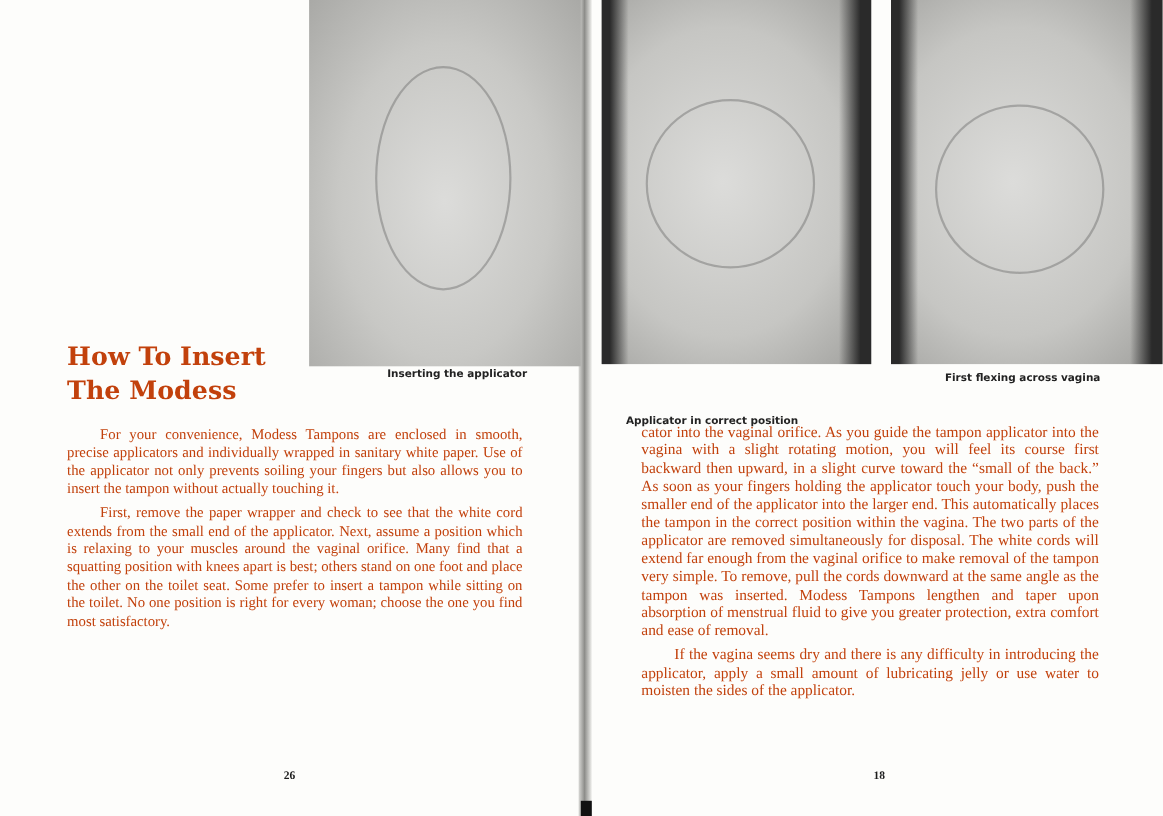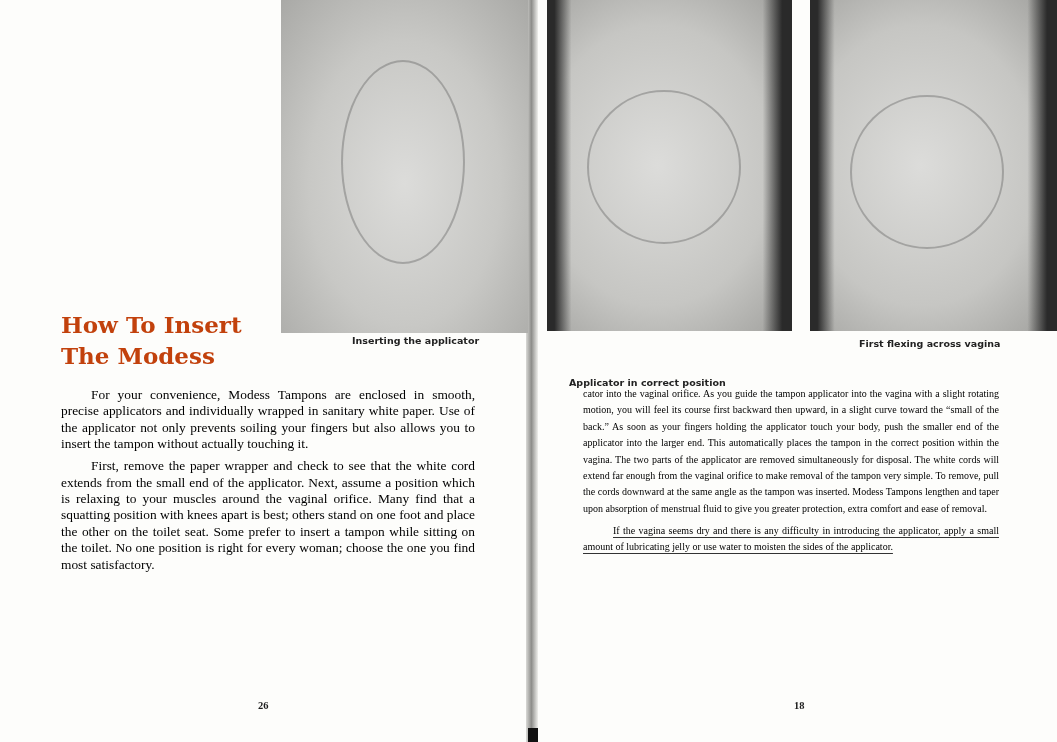--- a/index.html
+++ b/index.html
@@ -42,28 +42,28 @@
     .cap-1 { left: 352px; top: 335px; }
     .cap-2 { left: 569px; top: 338px; margin-top: 39px; }
     .cap-3 { left: 859px; top: 338px; }
     .title {
       position: absolute; left: 61px; top: 309px; margin: 0;
       font-family: "DejaVu Serif", "Liberation Serif", serif;
       font-size: 23px; font-weight: bold; line-height: 31px; color: #c2410c;
     }
     .col {
       position: absolute; font-size: 12.6px; line-height: 16.4px;
-      text-align: justify; color: #000000;
+      text-align: justify; color: #c2410c;
       font-family: "Liberation Serif", "DejaVu Serif", serif;
     }
     .col p { margin: 0 0 5.5px 0; text-indent: 30px; }
     .col-left { left: 61px; top: 387px; width: 414px; font-size: 13.4px; }
-    .col-right { left: 583px; top: 386px; width: 416px; font-size: 10px; }
+    .col-right { left: 583px; top: 386px; width: 416px; font-size: 14px; }
     .col-right p.first { text-indent: 0; }
-    .underlined { text-decoration: underline; text-decoration-color: #333; text-underline-offset: 3px; }
+    .underlined { text-decoration-color: #333; text-underline-offset: 3px; }
     .folio {
       position: absolute; top: 700px; font-size: 10.5px; font-weight: bold;
       font-family: "Liberation Serif", "DejaVu Serif", serif;
     }
     .folio-left { left: 258px; }
     .folio-right { left: 794px; }
   </style>
 </head>
 <body>
 

